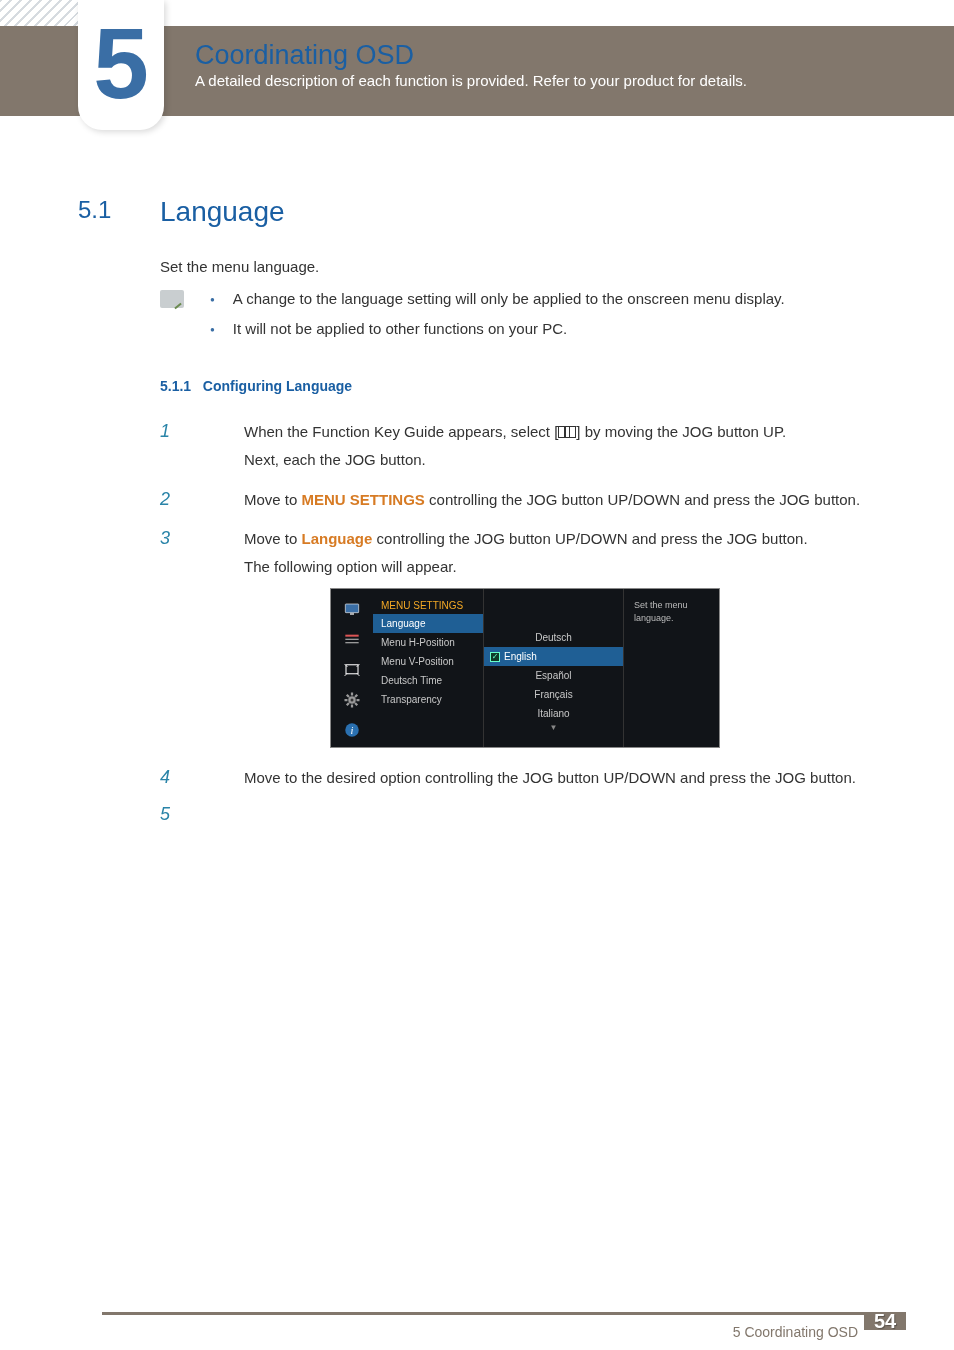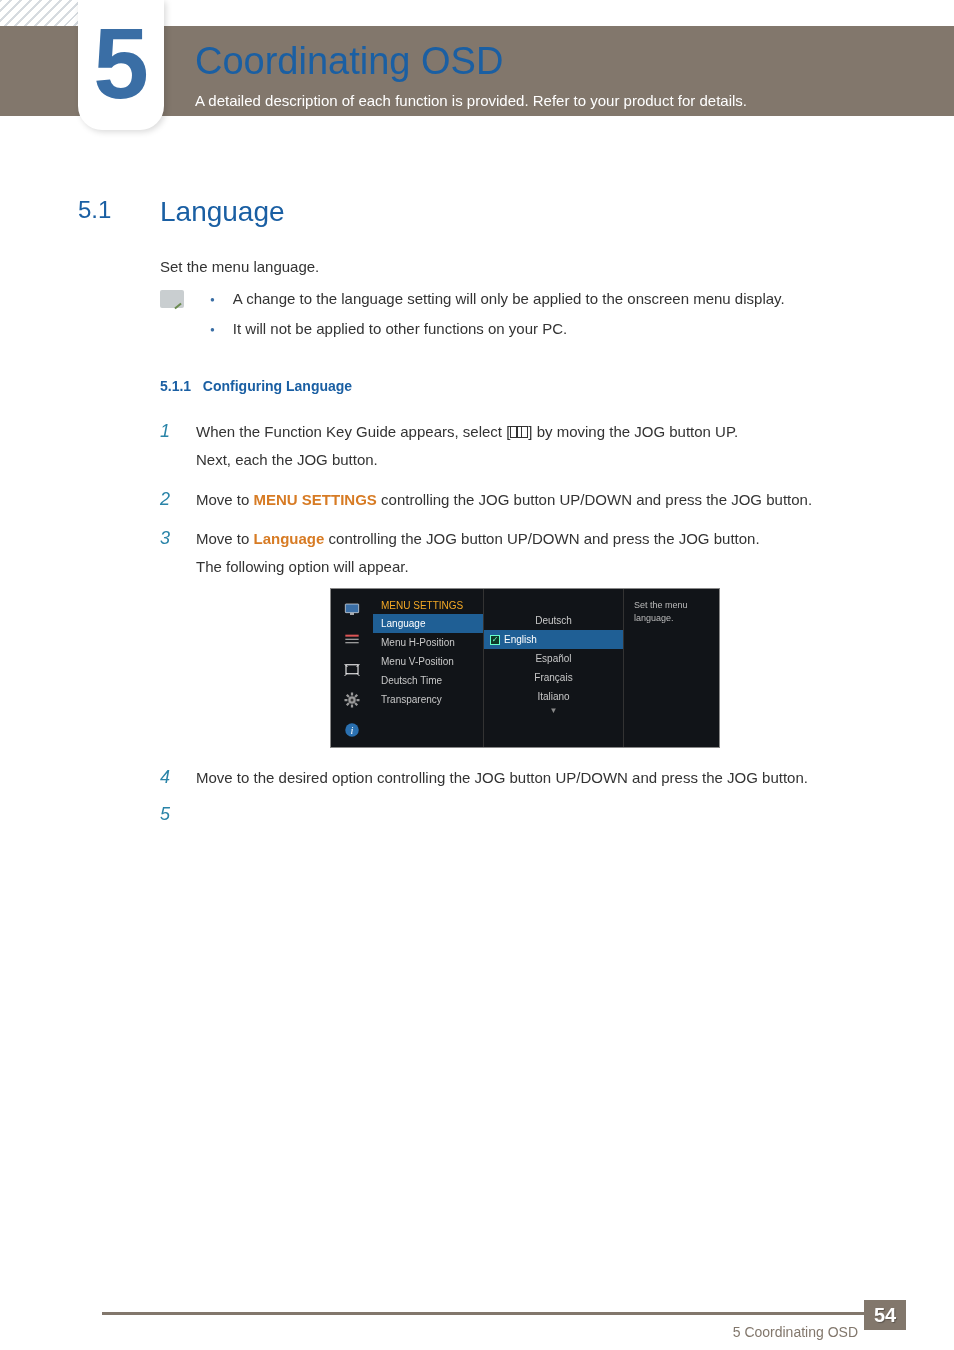--- a/index.html
+++ b/index.html
@@ -37,26 +37,26 @@
     position: absolute;
     top: 0; left: 0;
     width: 78px; height: 58px;
     background: repeating-linear-gradient(135deg, #d6dbe0 0 2px, #fff 2px 7px);
     clip-path: polygon(0 0, 100% 0, 100% 100%, 0 100%);
   }
   .title {
     position: absolute;
     top: 40px; left: 195px;
     color: #1a5fa3;
-    font-size: 38px;
+    font-size: 27px;
     font-weight: 400;
   }
   .subtitle {
     position: absolute;
-    top: 92px; left: 195px;
+    top: 72px; left: 195px;
     color: #fff;
     font-size: 15px;
   }
   .sec-num {
     position: absolute;
     left: 78px;
     color: #1a5fa3;
     font-size: 24px;
     font-weight: 400;
   }
@@ -105,21 +105,21 @@
     color: #1a5fa3;
     font-size: 14px;
     font-weight: 700;
   }
   .steps {
     position: absolute;
     top: 418px; left: 160px; right: 70px;
   }
   .step-row { display: flex; gap: 22px; margin-bottom: 12px; align-items: baseline; }
   .step-num { color: #2a84a8; font-style: italic; font-size: 18px; width: 14px; flex-shrink: 0; font-weight: 300; }
-  .step-text { font-size: 15px; color: #333; line-height: 1.85; }
+  .step-text { font-size: 15px; color: #333; line-height: 1.85; margin-left: 48px; }
   .orange { color: #d77b24; font-weight: 700; }
   .menu-icon {
     display: inline-block;
     width: 18px; height: 12px;
     border: 1.5px solid #333;
     position: relative;
     vertical-align: -1px;
   }
   .menu-icon::before, .menu-icon::after {
     content: "";
@@ -151,21 +151,21 @@
   .osd-iconcol .ic { width: 22px; height: 18px; display: flex; align-items: center; justify-content: center; }
   .osd-col1 {
     width: 110px;
     padding-top: 8px;
   }
   .osd-hdr { color: #f3a825; font-size: 10px; padding: 3px 8px; }
   .osd-item { padding: 4px 8px; font-size: 10px; color: #c8c8c8; }
   .osd-item.sel { background: #1f5f95; color: #fff; }
   .osd-col2 {
     width: 140px;
-    padding-top: 22px;
+    padding-top: 39px;
     border-left: 1px solid #333;
   }
   .osd-opt { padding: 4px 10px; text-align: center; font-size: 10px; color: #c8c8c8; }
   .osd-opt.sel { background: #1f5f95; color: #fff; text-align: left; padding-left: 6px; display: flex; align-items: center; gap: 4px; }
   .check { width: 10px; height: 10px; border:1px solid #6fc; display:inline-flex; align-items:center; justify-content:center; font-size:8px; color:#6fc; background:#0f3a28; }
   .osd-down { text-align: center; color: #888; font-size: 8px; }
   .osd-desc { flex: 1; padding: 10px 10px; font-size: 9px; color: #bbb; border-left: 1px solid #333; line-height: 1.4; }
 
   .steps2 { position: absolute; top: 764px; left: 160px; right: 70px; }
 
@@ -177,21 +177,21 @@
   }
   .footer-text {
     position: absolute;
     bottom: 10px; right: 96px;
     color: #82776c;
     font-size: 14px;
   }
   .page-num-box {
     position: absolute;
     bottom: 20px; right: 48px;
-    width: 42px; height: 30px;
+    width: 42px; height: 18px;
     background: #82776c;
     color: #fff;
     display: flex; align-items: center; justify-content: center;
     font-size: 20px; font-weight: 700;
   }
   .page-num-box span { text-shadow: 1px 1px 1px rgba(0,0,0,0.3); }
 </style>
 </head>
 <body>
 

